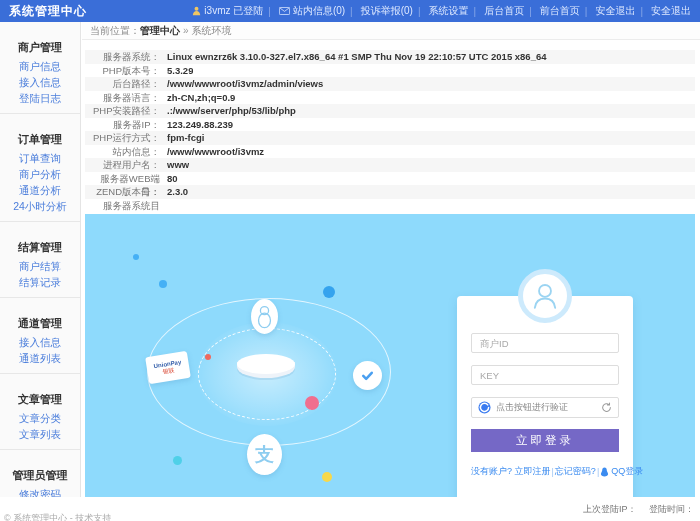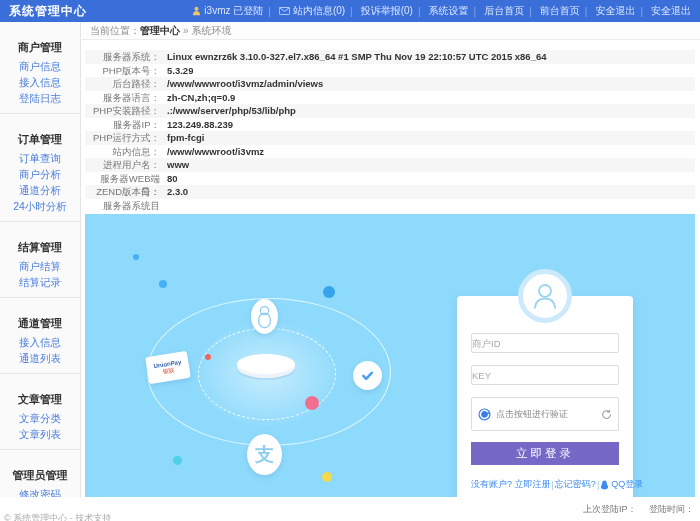--- a/index.html
+++ b/index.html
@@ -64,25 +64,25 @@
   .icon-unionpay .up1 { font-size:6px; font-weight:bold; color:#2f5ba8; }
   .icon-unionpay .up2 { font-size:6px; color:#d8432f; margin-top:1px; }
   .dot { position:absolute; border-radius:50%; }
   
   .login-card { position:absolute; left:372px; top:82px; width:176px; height:210px; background:#fff;
           border-radius:4px; box-shadow:0 3px 10px rgba(60,120,170,.18); padding:0 14px; }
   .avatar { position:absolute; left:50%; top:-27px; margin-left:-27px; width:54px; height:54px;
           background:#fff; border:5px solid #cdeafc; border-radius:50%;
           display:flex; align-items:center; justify-content:center; }
   .fld { display:block; width:100%; height:20px; margin-top:0; border:1px solid #ddd; border-radius:2px;
-          padding:0 0; font-size:9.5px; color:#333; outline:none; font-family:inherit; }
+          padding:0 8px; font-size:9.5px; color:#333; outline:none; font-family:inherit; }
   .fld::placeholder { color:#a9a9a9; }
   .fld-1 { margin-top:37px; }
   .fld-2 { margin-top:12px; }
-  .captcha { margin-top:12px; height:34px; border:1px solid #ddd; border-radius:2px;
+  .captcha { margin-top:12px; height:21px; border:1px solid #ddd; border-radius:2px;
           display:flex; align-items:center; padding:0 6px; gap:5px; cursor:pointer; }
   .captcha-text { flex:1; font-size:9px; color:#888; }
   .login-btn { margin-top:11px; width:100%; height:23px; background:#7568c6; border:none; border-radius:0;
           color:#fff; font-size:11.5px; letter-spacing:3px; cursor:pointer; font-family:inherit; }
   .card-links { margin-top:13px; display:flex; align-items:center; gap:1px; font-size:9px; color:#3c8cf0; white-space:nowrap; }
   .card-links a { color:#3c8cf0; text-decoration:none; cursor:pointer; display:inline-flex; align-items:center; gap:2px; }
   .card-links .dv { color:#9ec6f5; }
   
   .footer { position:absolute; left:0; right:0; bottom:0; height:24px; background:#fff; overflow:hidden; }
   .footer-left { position:absolute; left:4px; top:15px; font-size:9px; color:#aaa; }

